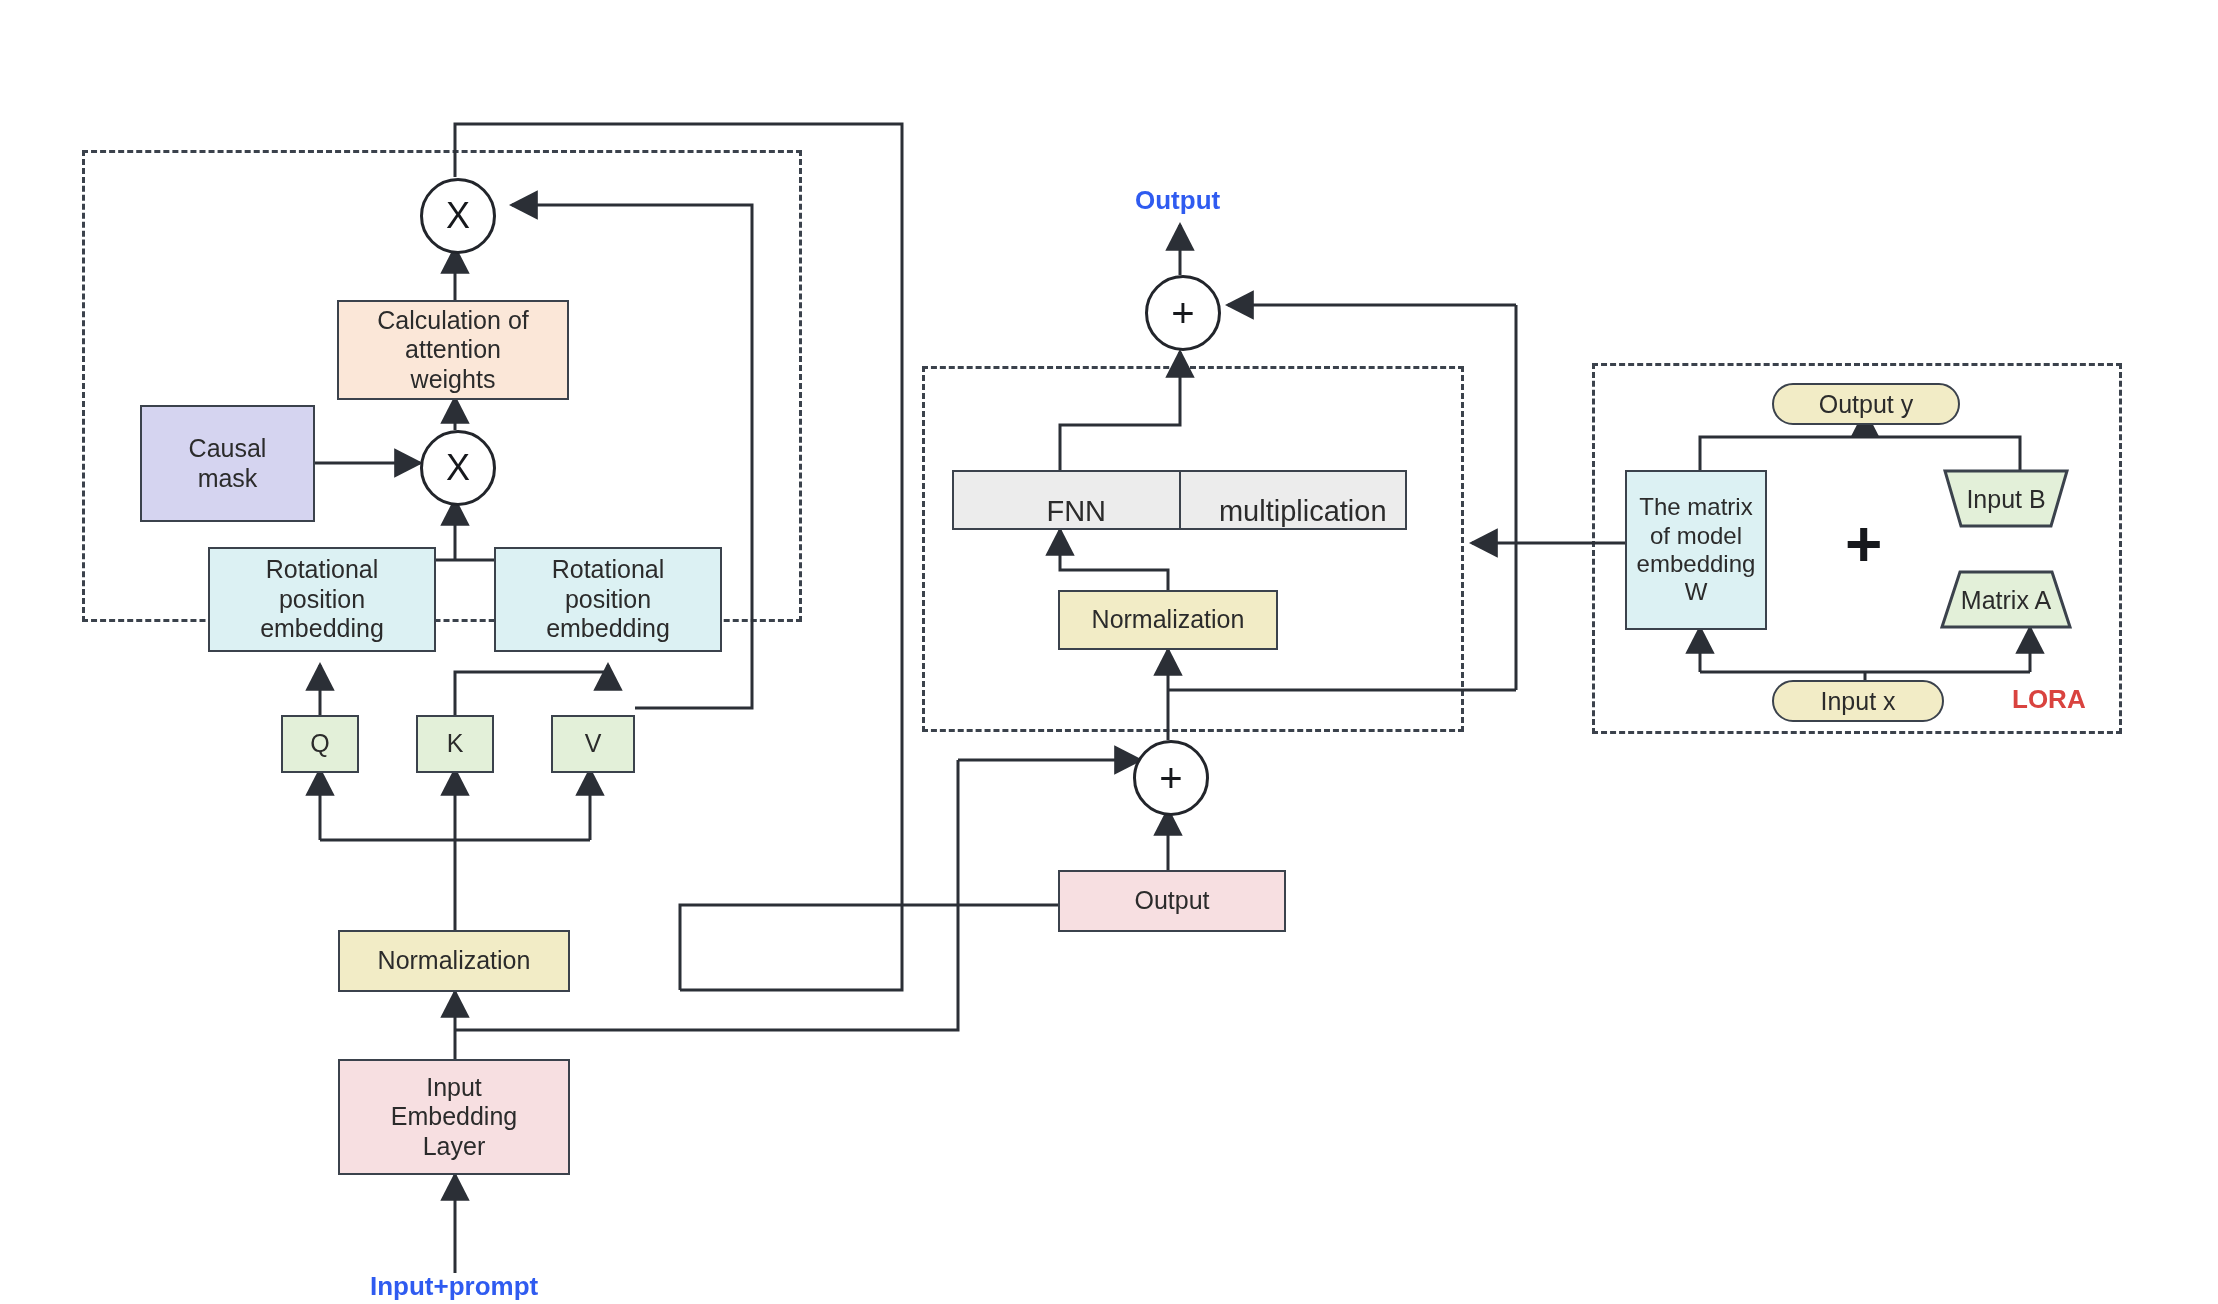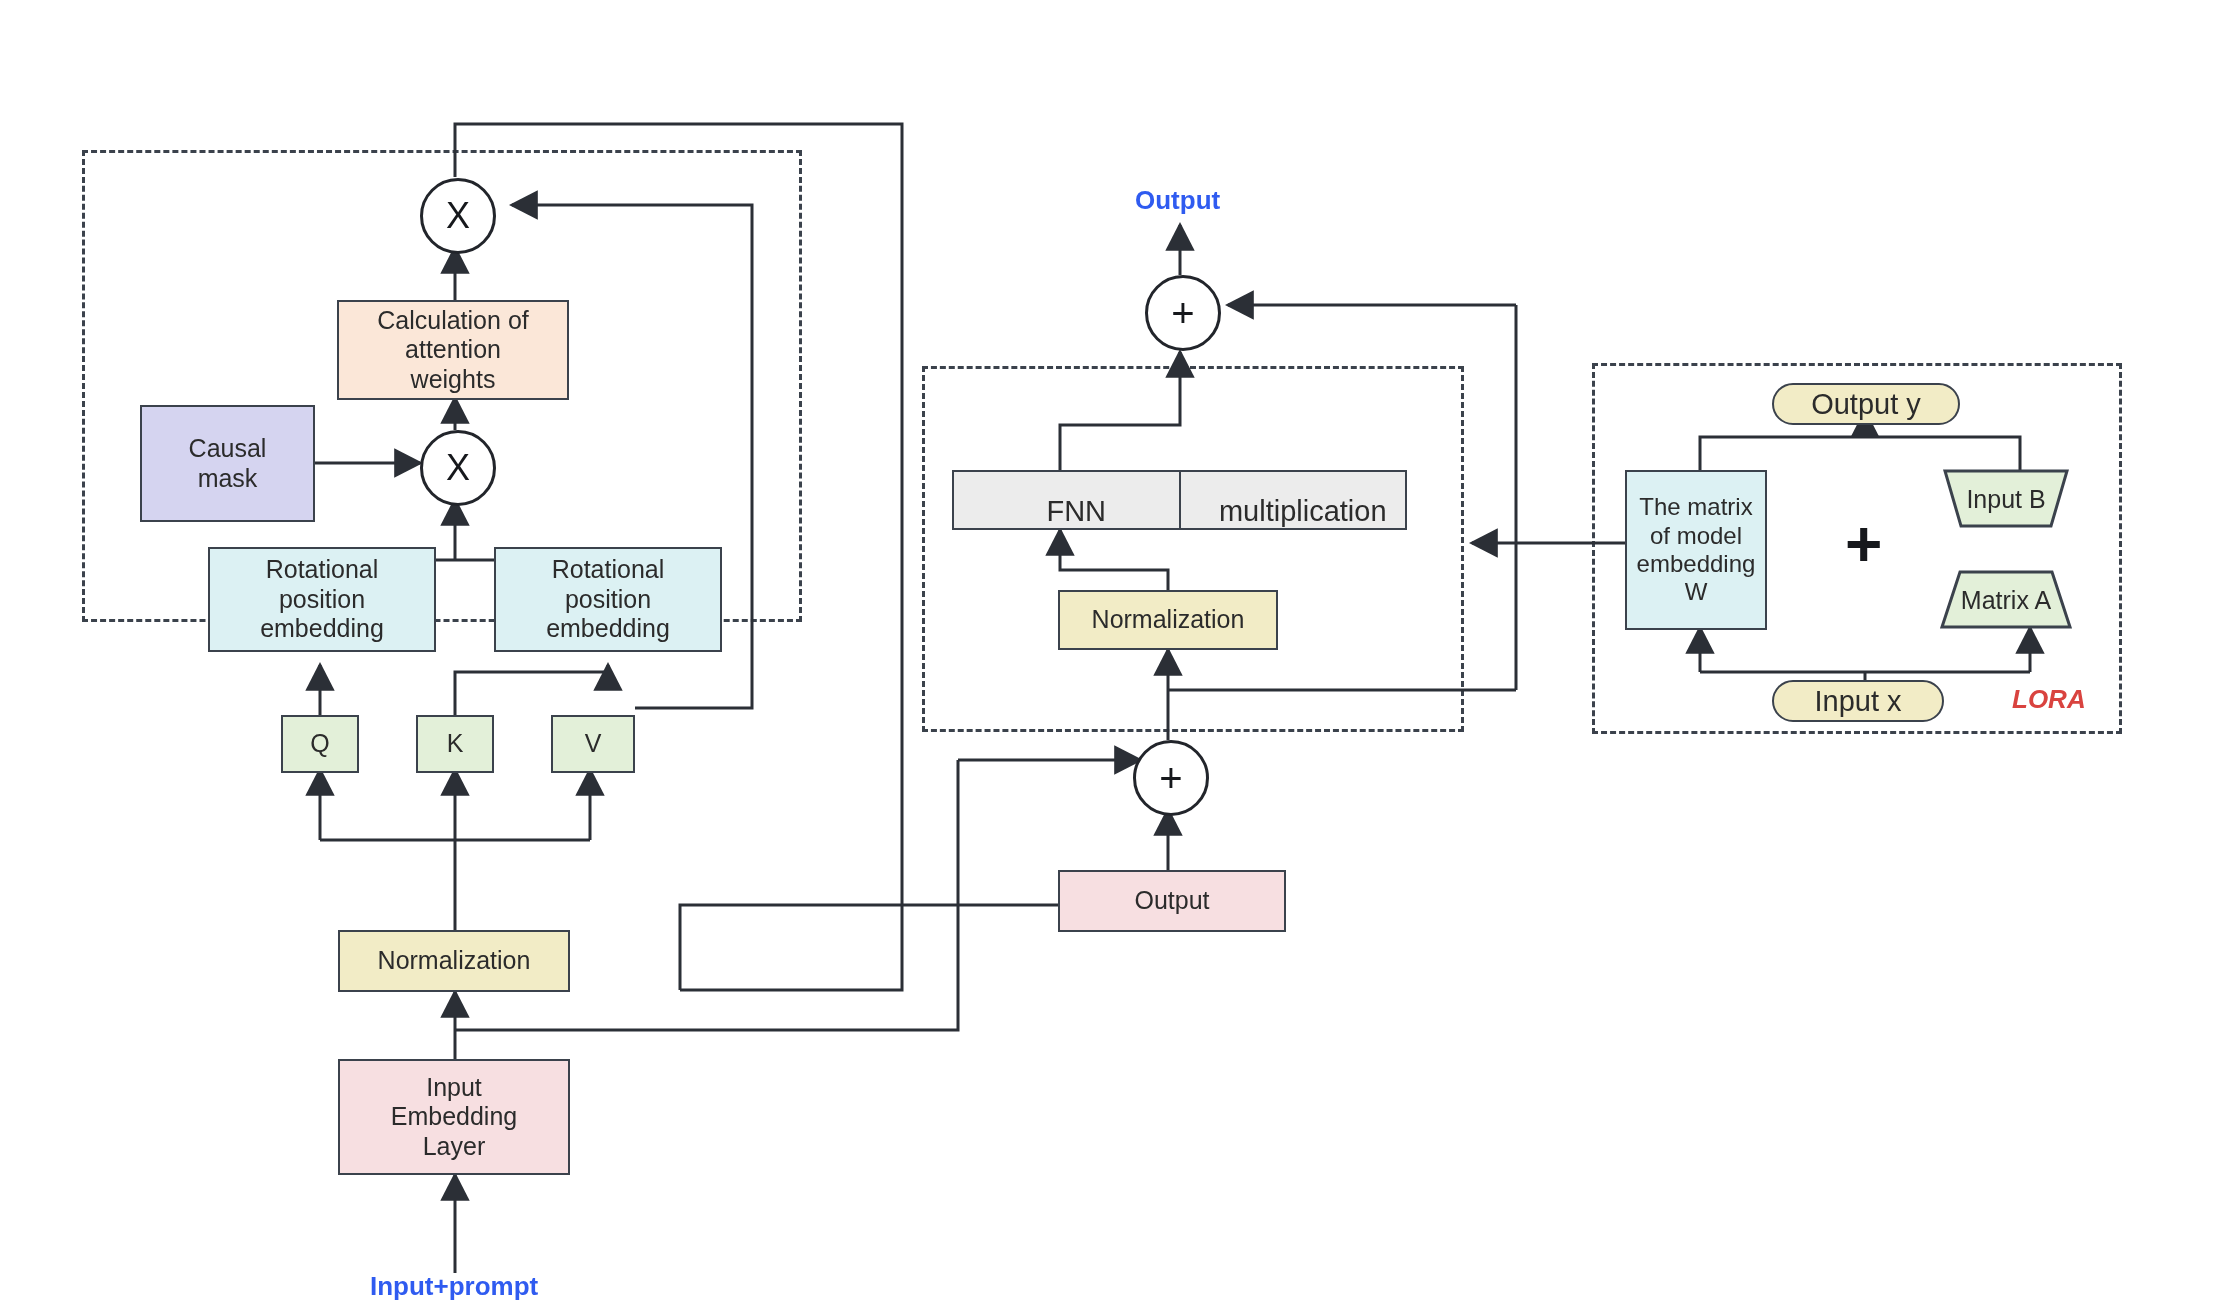--- a/index.html
+++ b/index.html
@@ -11,21 +11,21 @@
         color:#2b2b2b;font-size:25px;line-height:1.18;}
   .lbl{position:absolute;font-weight:bold;font-size:26px;white-space:nowrap;}
   .op{position:absolute;border:3px solid #22252b;border-radius:50%;background:#fff;
       display:flex;align-items:center;justify-content:center;color:#16181c;}
   .dashbox{position:absolute;box-sizing:border-box;border:3px dashed #3b424c;background:transparent;}
   .trap{position:absolute;display:flex;align-items:center;justify-content:center;
         font-size:25px;color:#2b2b2b;}
   .trap svg{position:absolute;left:0;top:0;}
   .trap span{position:relative;z-index:2;}
   .pillwrap{position:absolute;box-sizing:border-box;border:2.5px solid #3b424c;border-radius:40px;
-        display:flex;align-items:center;justify-content:center;font-size:29px;color:#2b2b2b;}
+        display:flex;align-items:center;justify-content:center;font-size:25px;color:#2b2b2b;}
   .splitbox{position:absolute;box-sizing:border-box;border:2.5px solid #3b424c;display:flex;}
   .splitcell{flex:1;display:flex;align-items:flex-end;justify-content:center;font-size:29px;color:#2b2b2b;padding-left:20px;}
   .splitcell.first{border-right:2.5px solid #3b424c;}
   .plusbig{position:absolute;font-size:64px;color:#16181c;font-weight:bold;line-height:1;}
 </style>
 </head>
 <body>
 
 <div id="stage">
 
@@ -203,15 +203,15 @@
     <svg width="132" height="60">
         <polygon points="20,2 112,2 130,57 2,57" fill="#e3f0d9" stroke="#3b424c" stroke-width="3"></polygon>
       </svg>
     <span>Matrix A</span>
   </div>
 
   <div class="pillwrap" style="left:1772px;top:680px;width:172px;height:42px;background:#f2ecc6;">
       <span>Input x</span>
     </div>
 
-  <div class="lbl" style="left:2012px;top:684px;color:#d9433f;font-style:italic;">LORA</div>
+  <div class="lbl" style="left:2012px;top:684px;color:#d9433f;">LORA</div>
 
 </div>
 
 </body></html>

